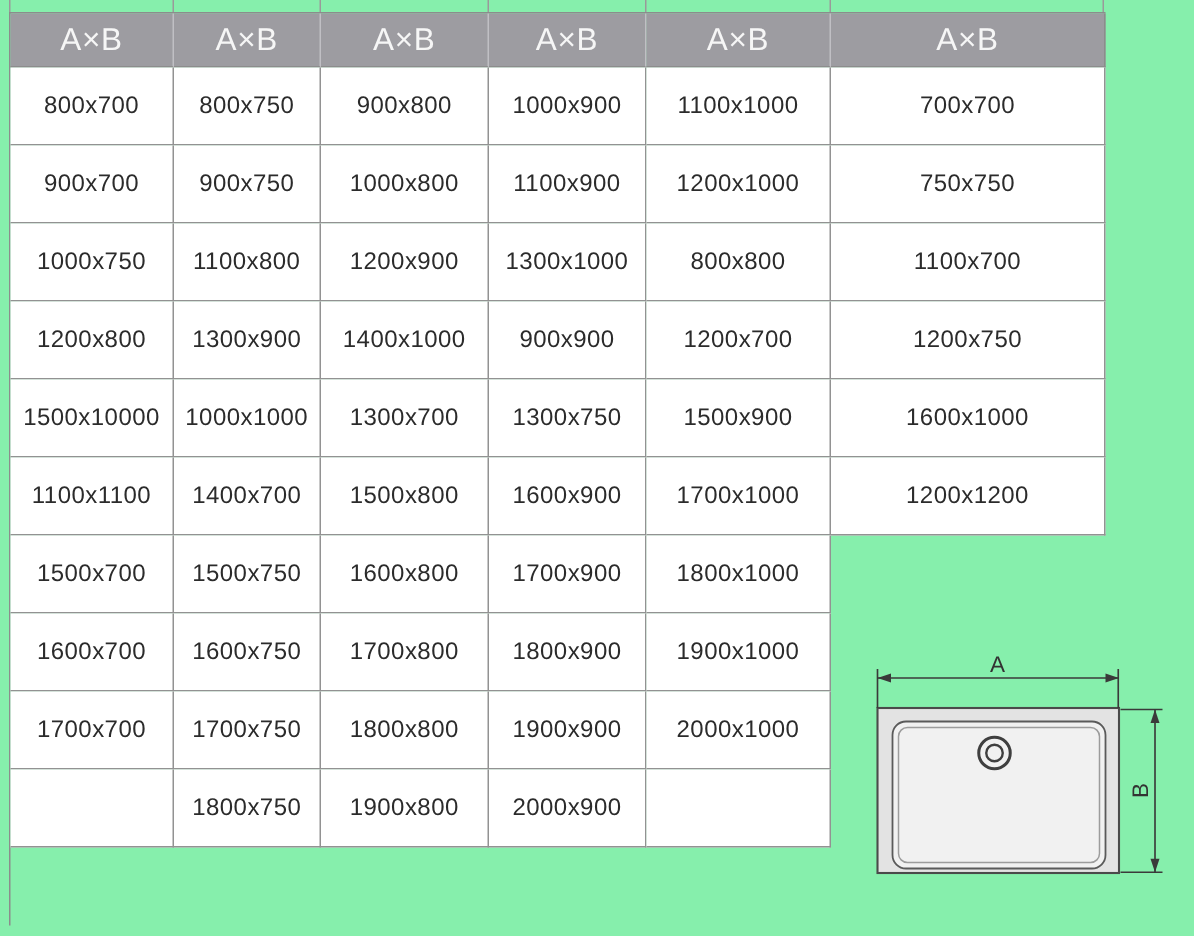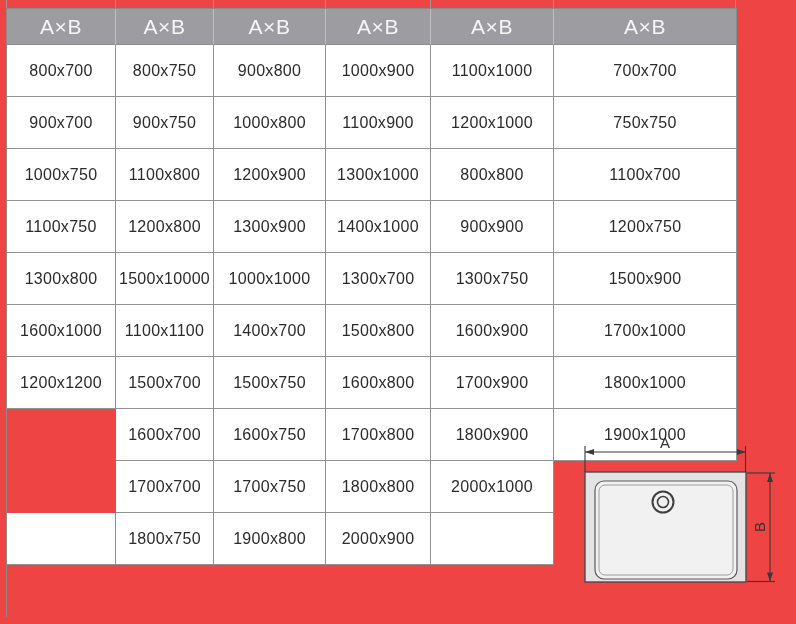--- a/index.html
+++ b/index.html
@@ -1,17 +1,17 @@
 <!DOCTYPE html>
 <html><head>
 <meta charset="utf-8">
 <style>
   html,body{margin:0;padding:0;background:#ffffff;}
   .stage{
-    position:relative;width:796px;height:624px;background:#ef4444;overflow:hidden;
+    position:relative;width:796px;height:624px;background:#86efac;overflow:hidden;
     font-family:"Liberation Sans","DejaVu Sans",sans-serif;
   }
   
   .size-table{
     position:absolute;left:6px;top:8px;
     display:grid;
     grid-template-columns:109px 98px 112px 105px 123px 183px;
     grid-template-rows:36px repeat(11,52px);
     border-left:1px solid #8c8c8c;
     border-top:1px solid #8c8c8c;
@@ -69,27 +69,26 @@
       <div class="td">1000x800</div>
       <div class="td">1100x900</div>
       <div class="td">1200x1000</div>
       <div class="td">750x750</div>
       <div class="td">1000x750</div>
       <div class="td">1100x800</div>
       <div class="td">1200x900</div>
       <div class="td">1300x1000</div>
       <div class="td">800x800</div>
       <div class="td">1100x700</div>
-      <div class="td">1100x750</div>
       <div class="td">1200x800</div>
       <div class="td">1300x900</div>
       <div class="td">1400x1000</div>
       <div class="td">900x900</div>
+      <div class="td">1200x700</div>
       <div class="td">1200x750</div>
-      <div class="td">1300x800</div>
       <div class="td">1500x10000</div>
       <div class="td">1000x1000</div>
       <div class="td">1300x700</div>
       <div class="td">1300x750</div>
       <div class="td">1500x900</div>
       <div class="td">1600x1000</div>
       <div class="td">1100x1100</div>
       <div class="td">1400x700</div>
       <div class="td">1500x800</div>
       <div class="td">1600x900</div>
@@ -103,20 +102,21 @@
       <div class="td open"></div>
       <div class="td">1600x700</div>
       <div class="td">1600x750</div>
       <div class="td">1700x800</div>
       <div class="td">1800x900</div>
       <div class="td">1900x1000</div>
       <div class="td open"></div>
       <div class="td">1700x700</div>
       <div class="td">1700x750</div>
       <div class="td">1800x800</div>
+      <div class="td">1900x900</div>
       <div class="td">2000x1000</div>
       <div class="td open"></div>
       <div class="td"></div>
       <div class="td">1800x750</div>
       <div class="td">1900x800</div>
       <div class="td">2000x900</div>
       <div class="td"></div>
       <div class="td open"></div>
     </div>
 

